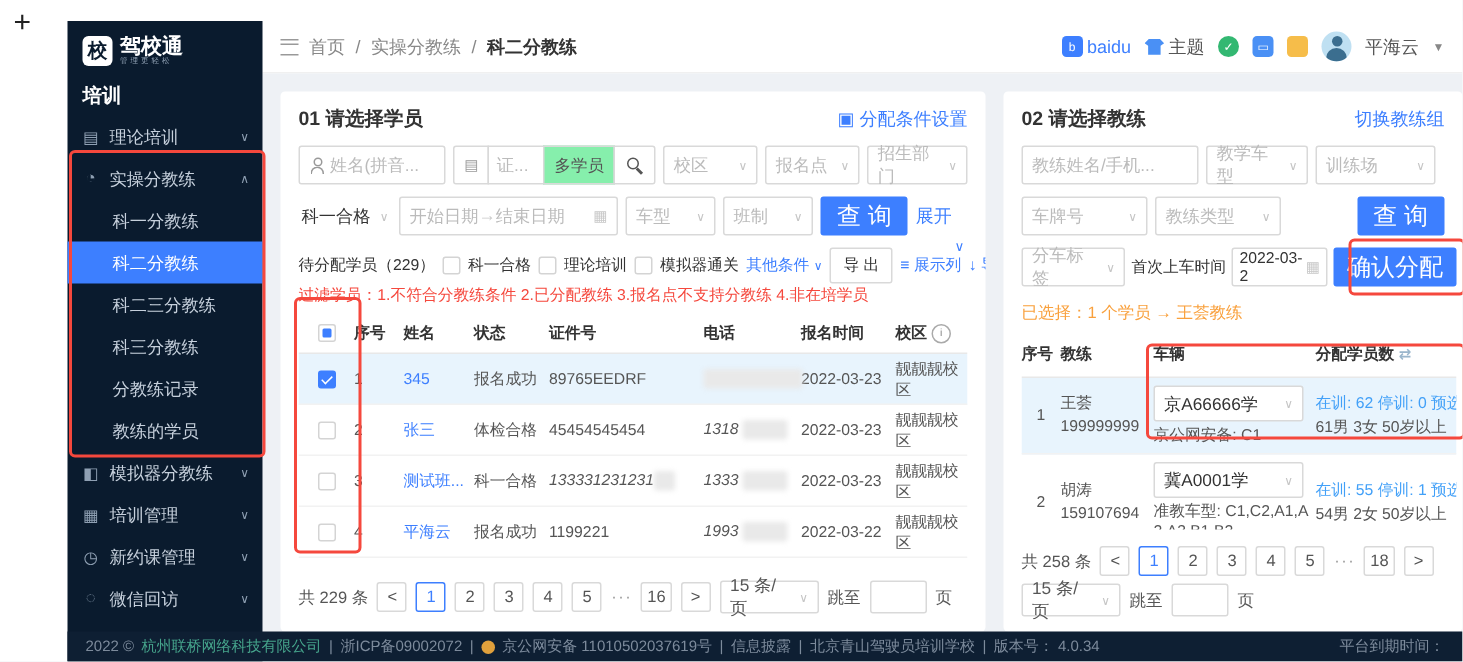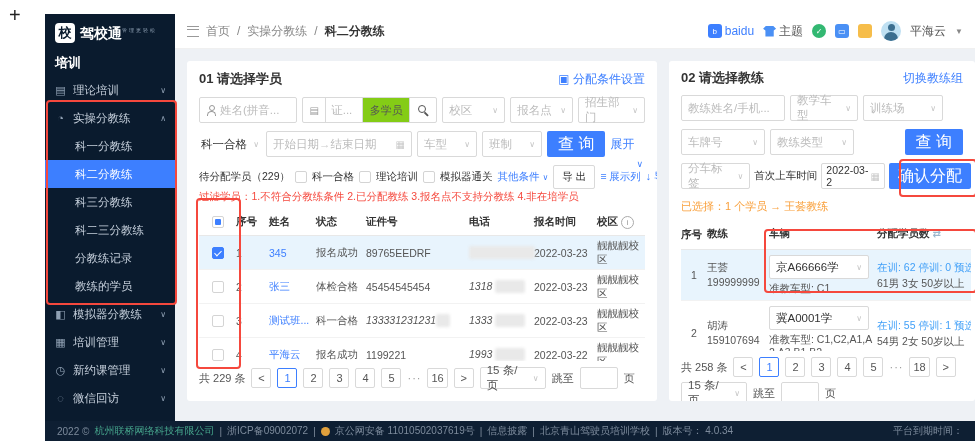--- a/index.html
+++ b/index.html
@@ -5,21 +5,21 @@
   html,body{margin:0;padding:0}
   body{width:975px;height:441px;position:relative;background:#fff;overflow:hidden;
        font-family:"Liberation Sans","DejaVu Sans",sans-serif;font-size:12px;color:#333}
   .plus{position:absolute;left:9px;top:4px;font-size:20px;color:#222}
   .app{position:absolute;left:45px;top:14px;right:0;bottom:0;display:flex}
   
   .sidebar{width:130px;flex-shrink:0;background:#0a1b2e;color:#c6d0dc;position:relative;z-index:1}
   .logo{display:flex;align-items:center;gap:5px;padding:9px 10px 6px}
   .logo-badge{width:20px;height:20px;background:#fff;color:#0a1b2e;font-weight:bold;border-radius:4px;
               display:grid;place-items:center;font-size:13px}
-  .logo-txt{display:flex;flex-direction:row;line-height:1}
+  .logo-txt{display:flex;flex-direction:column;line-height:1}
   .logo-name{color:#fff;font-weight:bold;font-size:14px}
   .logo-tag{color:#8fa0b3;font-size:5px;letter-spacing:2px;margin-top:2px}
   .sb-label{color:#fff;font-weight:bold;font-size:13px;padding:5px 10px;height:17px}
   .sb-item{height:28px;display:flex;align-items:center;gap:6px;padding:0 9px;font-size:11.5px;cursor:pointer}
   .sb-item .sico{width:13px;color:#8fa0b3;font-size:11px;text-align:center}
   .sb-item .caret{margin-left:auto;font-size:8px;color:#8fa0b3}
   .sb-sub{height:28px;display:flex;align-items:center;padding-left:30px;font-size:11.5px;cursor:pointer}
   .sb-sub.active{background:#3d7fff;color:#fff}
   
   .main{flex:1;display:flex;flex-direction:column;min-width:0}
@@ -33,40 +33,40 @@
   .sq{width:14px;height:14px;border-radius:3px;display:grid;place-items:center;color:#fff;font-size:8px}
   .sq.bd{background:#3d7fff}.sq.gr{background:#33b872;border-radius:50%}
   .sq.bl{background:#4a90f5}.sq.yl{background:#f6bd4a}
   .shirt{width:13px;height:11px;background:#4a90f5;clip-path:polygon(25% 0,75% 0,100% 30%,82% 45%,82% 100%,18% 100%,18% 45%,0 30%)}
   .avatar{width:20px;height:20px;border-radius:50%;background:#bfe0f2;position:relative;overflow:hidden}
   .avatar::before{content:"";position:absolute;left:6.5px;top:3px;width:7px;height:7px;border-radius:50%;background:#3b6e8f}
   .avatar::after{content:"";position:absolute;left:3px;top:11px;width:14px;height:9px;border-radius:7px 7px 0 0;background:#3b6e8f}
   .uname{color:#555}
   .dd{font-size:8px;color:#888}
   
-  .content{flex:1;background:#eef1f5;padding:12px 0 40px 12px;display:flex;gap:12px;min-height:0}
+  .content{flex:1;background:#eef1f5;padding:12px 0 20px 12px;display:flex;gap:12px;min-height:0}
   .panel{background:#fff;border-radius:3px;padding:8px 12px;display:flex;flex-direction:column;min-height:0;
          overflow:hidden;position:relative}
   .panel.students{width:446px;flex-shrink:0}
   .panel.coaches{flex:1;min-width:0;padding-right:4px}
   .ptitle-row{display:flex;justify-content:space-between;align-items:center;height:20px;margin-bottom:8px}
   .ptitle{font-weight:bold;font-size:13px;color:#333}
   .frow{display:flex;align-items:center;gap:5px;height:26px;margin-bottom:8px;flex-shrink:0}
   .inp,.sel,.datebox{border:1px solid #d9d9d9;border-radius:2px;height:26px;box-sizing:border-box;
        display:flex;align-items:center;padding:0 6px;background:#fff;color:#bbb;font-size:11.5px}
   .sel{justify-content:space-between}
   .sel .cv{font-size:8px;color:#c5c5c5;margin-left:4px}
   .sel.dark{border:none;color:#333;padding:0 2px;font-weight:500}
   .igroup{display:flex;height:26px}
   .igroup>*{border:1px solid #d9d9d9;margin-left:-1px;display:flex;align-items:center;justify-content:center;box-sizing:border-box}
   .igroup>*:first-child{margin-left:0;border-radius:2px 0 0 2px}
   .igroup>*:last-child{border-radius:0 2px 2px 0}
   .seg-id{width:24px;color:#999;font-size:10px}
   .seg-cert{width:38px;color:#bbb;padding:0 5px;justify-content:flex-start;font-size:11.5px}
-  .seg-multi{width:48px;background:#84cc16;color:#555;font-size:11px}
+  .seg-multi{width:48px;background:#86efac;color:#555;font-size:11px}
   .seg-mag{width:28px;background:#fff}
   .mag{width:11px;height:11px;position:relative;display:inline-block}
   .mag::before{content:"";position:absolute;width:6px;height:6px;border:1.5px solid #555;border-radius:50%;left:0;top:0}
   .mag::after{content:"";position:absolute;width:4.5px;height:1.5px;background:#555;transform:rotate(45deg);right:0;bottom:1.5px}
   .person{width:10px;height:10px;position:relative;display:inline-block;margin-right:4px;flex-shrink:0}
   .person::before{content:"";position:absolute;left:3px;top:0;width:4px;height:4px;border:1px solid #999;border-radius:50%}
   .person::after{content:"";position:absolute;left:0.5px;top:5.5px;width:7px;height:4px;border:1px solid #999;border-bottom:none;border-radius:5px 5px 0 0}
   .cal{color:#c8c8c8;font-size:10px;margin-left:auto}
   .btn-blue{background:#3d7fff;color:#fff;border-radius:2px;height:26px;padding:0 11px;display:flex;
             align-items:center;font-size:16px;cursor:pointer;flex-shrink:0}
@@ -151,22 +151,22 @@
       <span>理论培训</span>
       <span class="caret">∨</span>
     </div>
     <div class="sb-item">
       <span class="sico">◔</span>
       <span>实操分教练</span>
       <span class="caret">∧</span>
     </div>
     <div class="sb-sub">科一分教练</div>
     <div class="sb-sub active">科二分教练</div>
+    <div class="sb-sub">科二三分教练</div>
     <div class="sb-sub">科三分教练</div>
-    <div class="sb-sub">科二三分教练</div>
     <div class="sb-sub">分教练记录</div>
     <div class="sb-sub">教练的学员</div>
     <div class="sb-item">
       <span class="sico">◧</span>
       <span>模拟器分教练</span>
       <span class="caret">∨</span>
     </div>
     <div class="sb-item">
       <span class="sico">▦</span>
       <span>培训管理</span>
@@ -376,21 +376,21 @@
           <span>页</span>
         </div>
       </section>
 
       <section class="panel coaches">
         <div class="ptitle-row" style="padding-right:8px">
           <span class="ptitle">02 请选择教练</span>
           <span class="link">切换教练组</span>
         </div>
         <div class="frow">
-          <span class="inp" style="width:104px">教练姓名/手机...</span>
+          <span class="inp" style="width:118px">教练姓名/手机...</span>
           <span class="sel" style="width:68px">
             <span>教学车型</span>
             <span class="cv">∨</span>
           </span>
           <span class="sel" style="width:80px">
             <span>训练场</span>
             <span class="cv">∨</span>
           </span>
         </div>
         <div class="frow">
@@ -428,21 +428,21 @@
           <div class="crow selrow">
             <span style="text-align:center">1</span>
             <span class="cname">
               <span>王荟</span><br><span>199999999</span>
             </span>
             <span class="vcell">
               <span class="sel">
                 <span>京A66666学</span>
                 <span class="cv">∨</span>
               </span>
-              <span class="vcars">准教车型: C1</span>
+              <span class="vcars">京公网安备: C1</span>
             </span>
             <span class="scell">
               <span class="sblue">在训: 62 停训: 0 预选:</span><br><span>61男 3女 50岁以上</span>
             </span>
           </div>
           <div class="crow">
             <span style="text-align:center">2</span>
             <span class="cname">
               <span>胡涛</span><br><span>159107694</span>
             </span>

